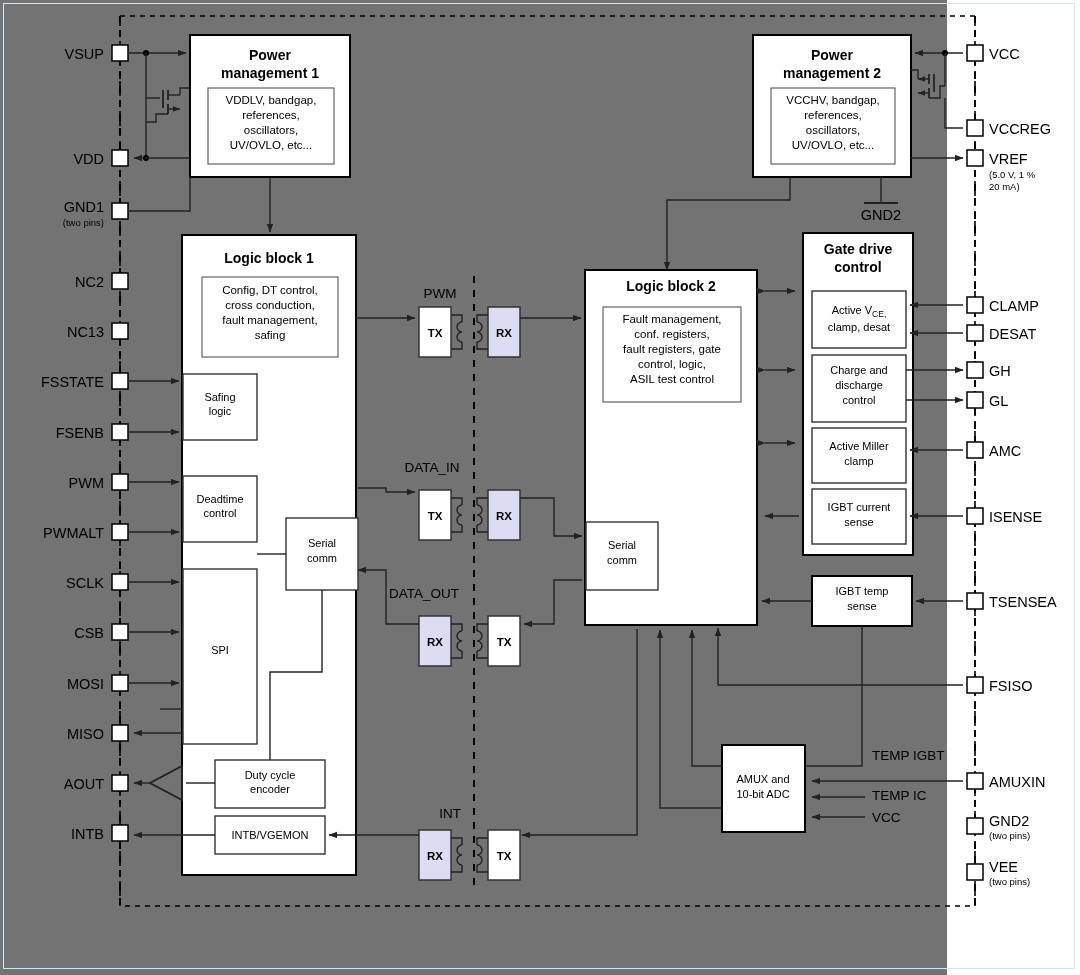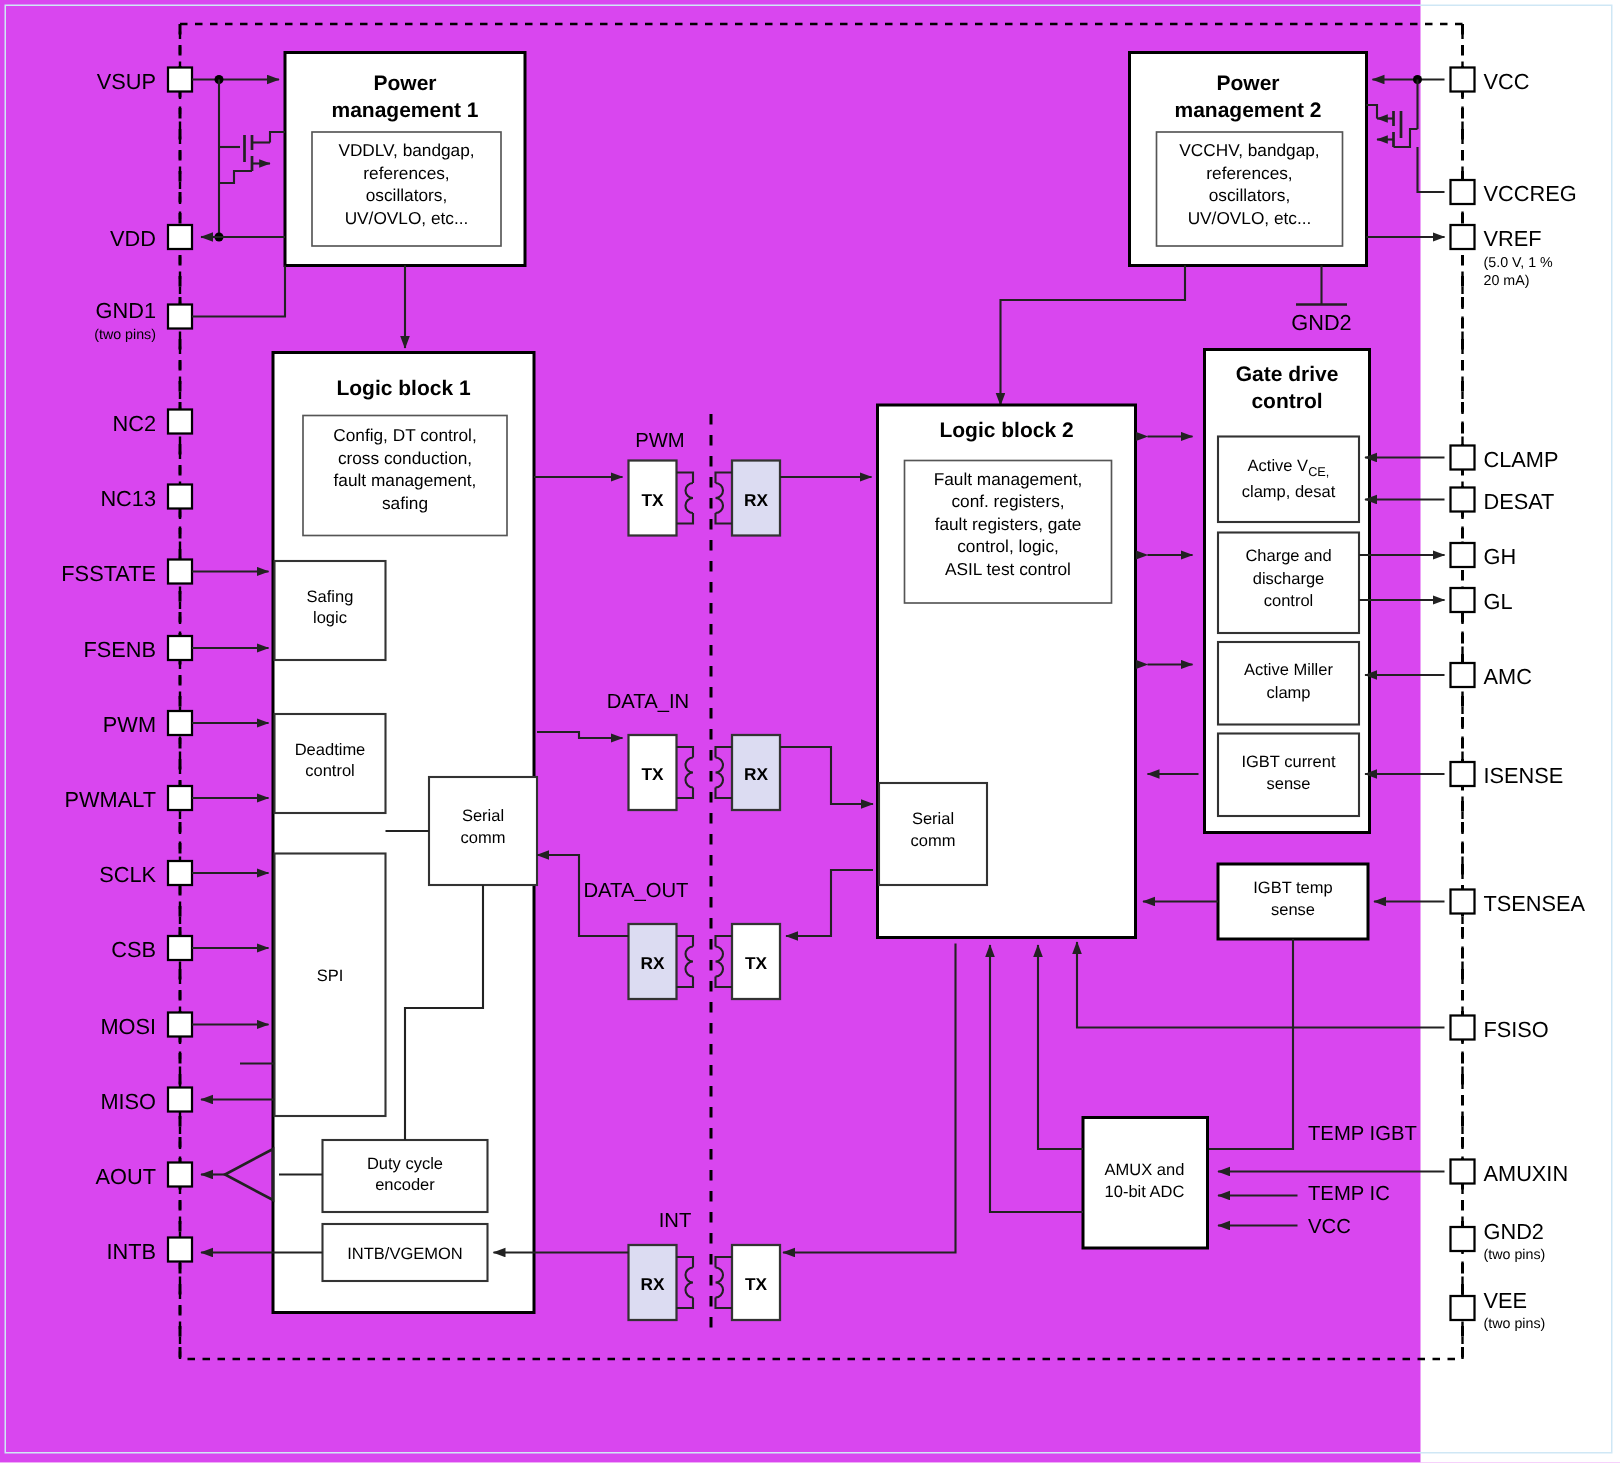--- a/index.html
+++ b/index.html
@@ -1,17 +1,17 @@
 <!DOCTYPE html>
 <html><head>
 <meta charset="utf-8">
 <style>
   html,body{margin:0;padding:0;background:#ffffff;}
   body{font-family:"Liberation Sans", sans-serif;}
-  #root{position:relative;width:947px;height:975px;background:#d946ef;box-sizing:border-box;}
+  #root{position:relative;width:947px;height:975px;background:#737373;box-sizing:border-box;}
   #frame{position:absolute;left:3px;top:3px;width:1072px;height:966px;border:1px solid #cfe7f5;box-sizing:border-box;}
   svg{position:absolute;left:0;top:0;width:1080px;height:975px;display:block;}
   text{font-family:"Liberation Sans", sans-serif;fill:#000;}
   .pin-label{font-size:14.5px;}
   .pin-sub{font-size:9.5px;}
   .blk-title{font-size:14px;font-weight:bold;}
   .blk-text{font-size:11.5px;}
   .sm-text{font-size:11px;}
   .sig-label{font-size:13.5px;}
   .txrx{font-size:11.5px;font-weight:bold;}

